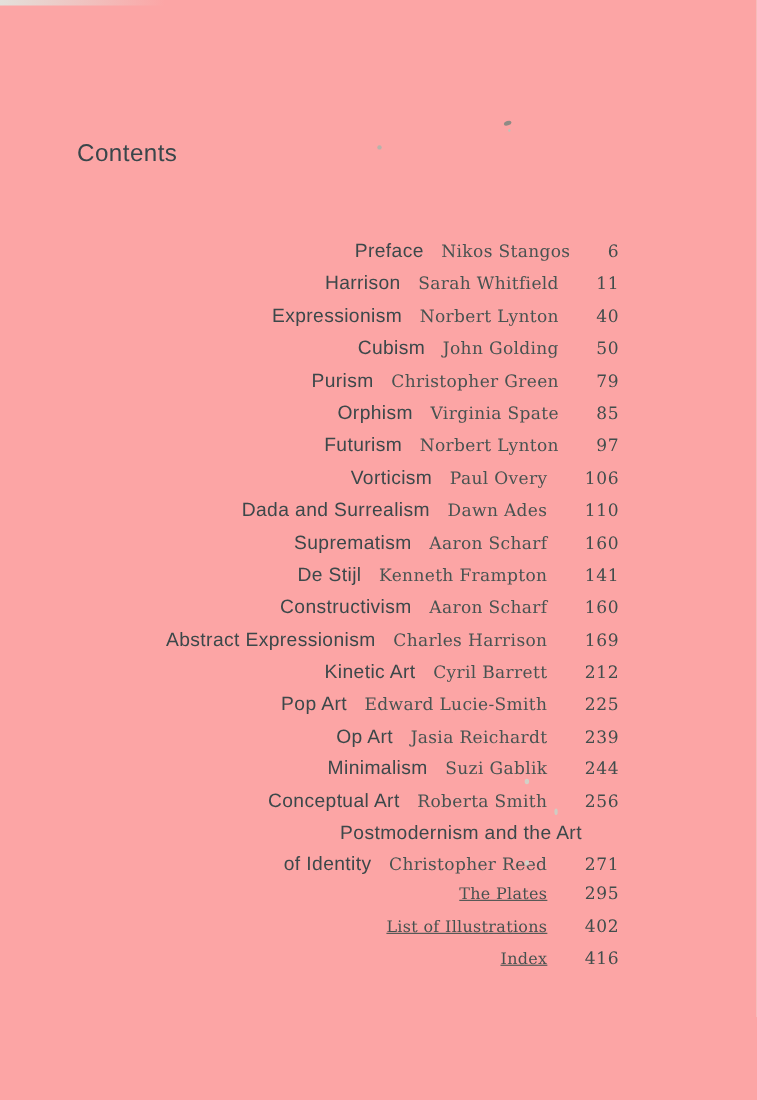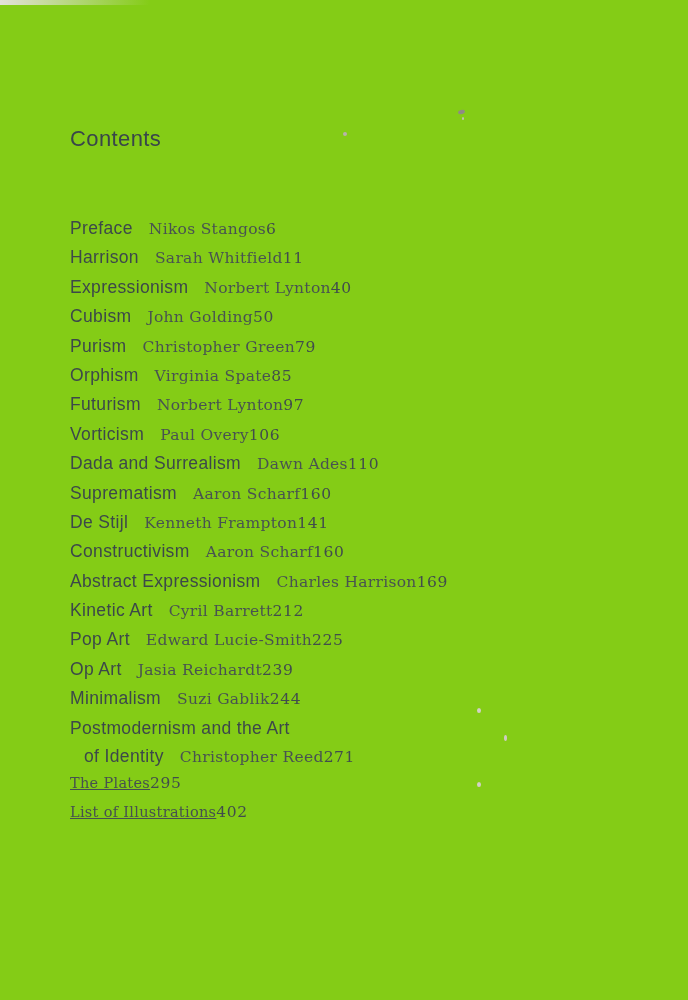--- a/index.html
+++ b/index.html
@@ -1,20 +1,20 @@
 <!DOCTYPE html>
 <html><head>
 <meta charset="utf-8">
 <style>
   html, body { margin: 0; padding: 0; background: #e9e7e1; }
   .page {
     position: relative;
     width: 688px;
     height: 1000px;
-    background: #84cc16;
+    background: #fca5a5;
     overflow: hidden;
     font-family: "Liberation Sans", sans-serif;
   }
   .top-edge {
     position: absolute;
     left: 0; top: 0;
     width: 150px; height: 5px;
     background: linear-gradient(to right, #e3e1db, rgba(249,246,238,0));
   }
   .title {
@@ -29,25 +29,26 @@
     line-height: 28px;
   }
   .list {
     position: absolute;
     left: 70px;
     top: 214px;
     width: 493px;
   }
   .row {
     display: flex;
-    justify-content: flex-start;
+    justify-content: flex-end;
     align-items: baseline;
     line-height: 29.4px;
     height: 29.4px;
     white-space: nowrap;
+    gap: 34px;
   }
   .row.cont-row { line-height: 26px; height: 26px; }
   .left-group { display: inline-flex; align-items: baseline; }
   .chapter {
     font-family: "Liberation Sans", sans-serif;
     font-size: 17.5px;
     letter-spacing: 0.35px;
     color: #3c484a;
   }
   .chapter.cont-indent { margin-left: 14px; }
@@ -202,39 +203,50 @@
   </div>
       <div class="row">
     <span class="left-group">
       <span class="chapter">Minimalism</span>
       <span class="author">Suzi Gablik</span>
     </span>
     <span class="pagenum">244</span>
   </div>
       <div class="row">
     <span class="left-group">
+      <span class="chapter">Conceptual Art</span>
+      <span class="author">Roberta Smith</span>
+    </span>
+    <span class="pagenum">256</span>
+  </div>
+      <div class="row">
+    <span class="left-group">
       <span class="chapter">Postmodernism and the Art</span>
 
     </span>
     <span class="pagenum"></span>
   </div>
       <div class="row cont-row">
     <span class="left-group">
       <span class="chapter cont-indent">of Identity</span>
       <span class="author">Christopher Reed</span>
     </span>
     <span class="pagenum">271</span>
   </div>
       <div class="row back">
     <span class="backlabel">The Plates</span>
     <span class="pagenum">295</span>
   </div>
       <div class="row back">
     <span class="backlabel">List of Illustrations</span>
     <span class="pagenum">402</span>
+  </div>
+      <div class="row back">
+    <span class="backlabel">Index</span>
+    <span class="pagenum">416</span>
   </div>
     </div>
 
   <div class="artifact a1"></div>
   <div class="artifact a1b"></div>
   <div class="artifact a2"></div>
   <div class="artifact a3"></div>
   <div class="artifact a4"></div>
   <div class="artifact a5"></div>
 </div>

